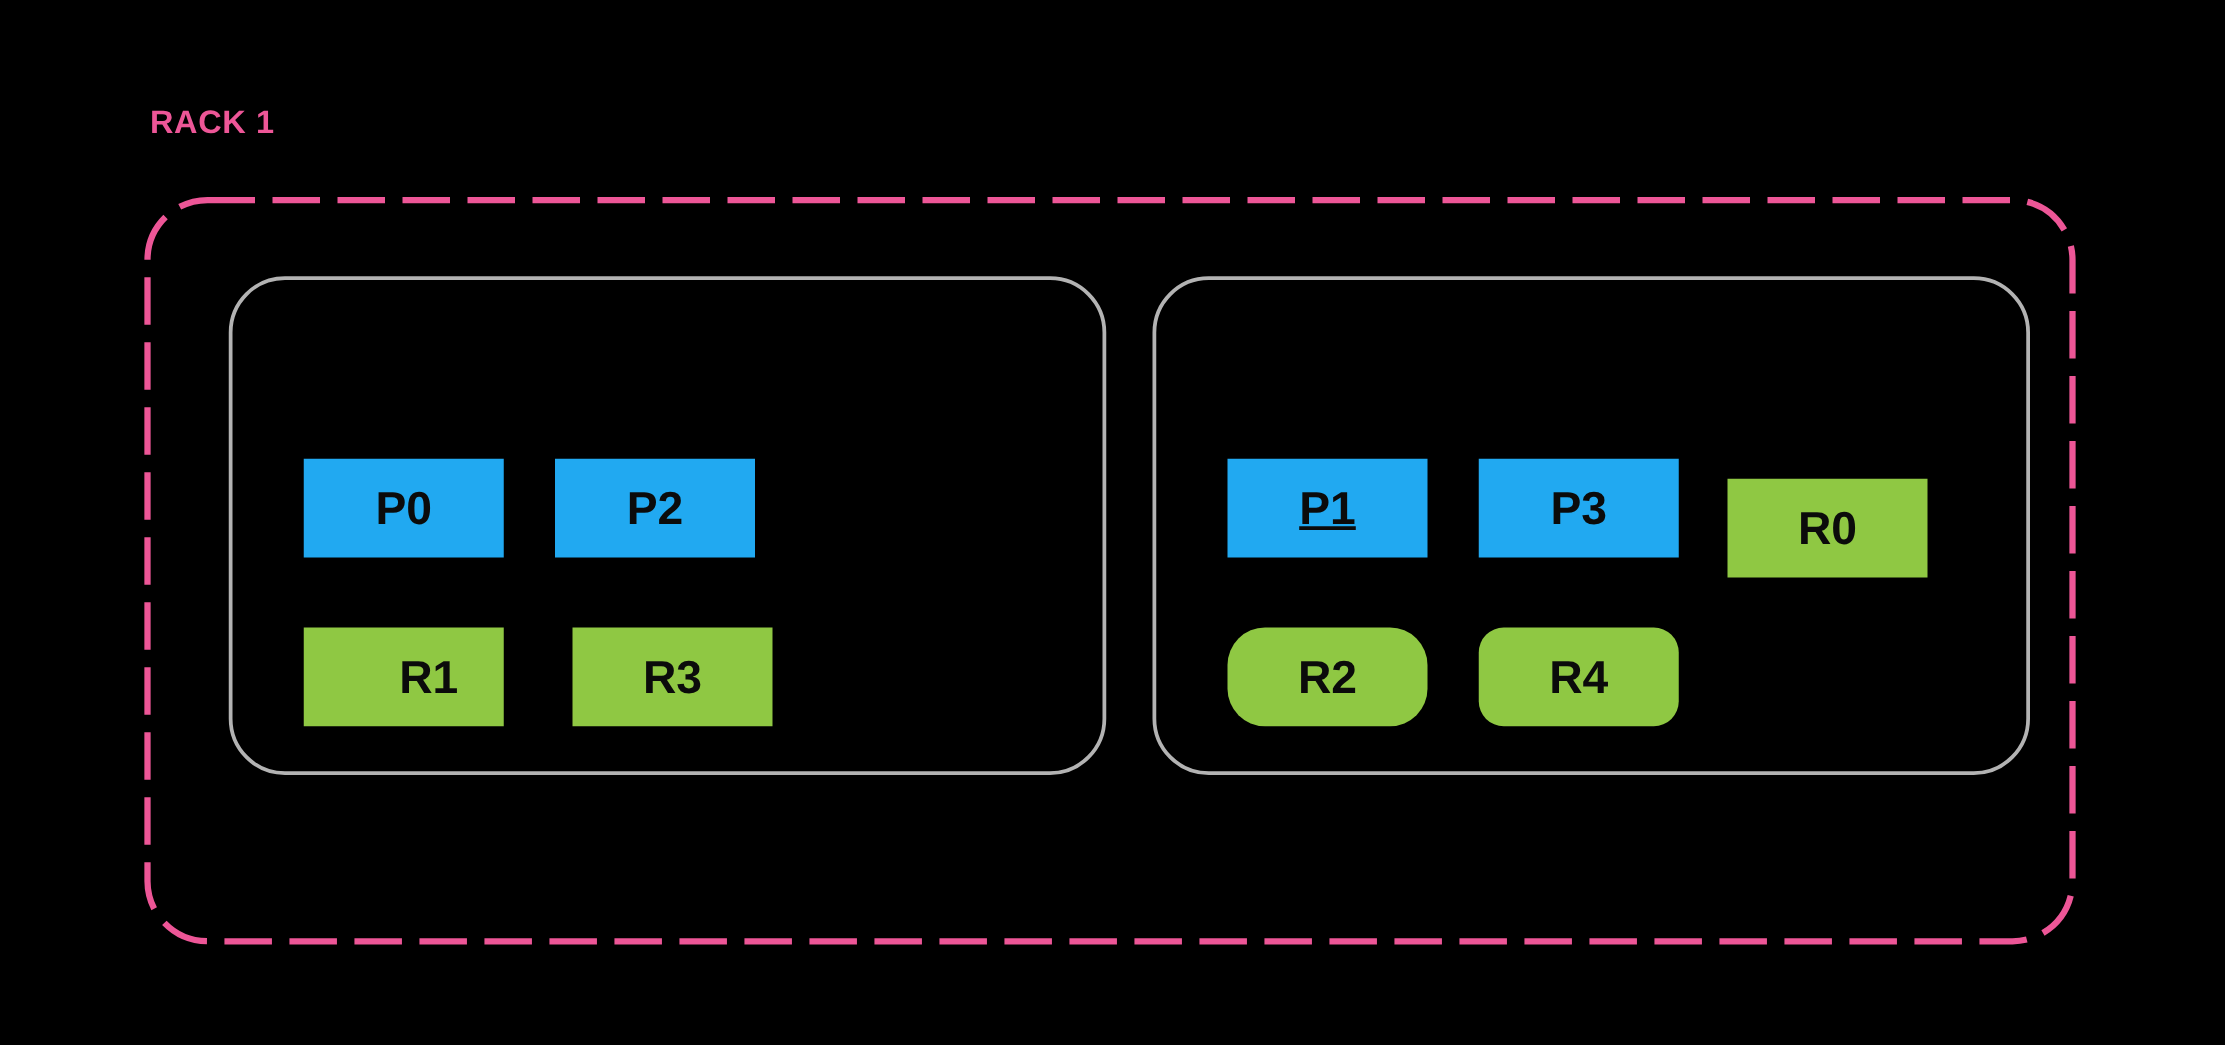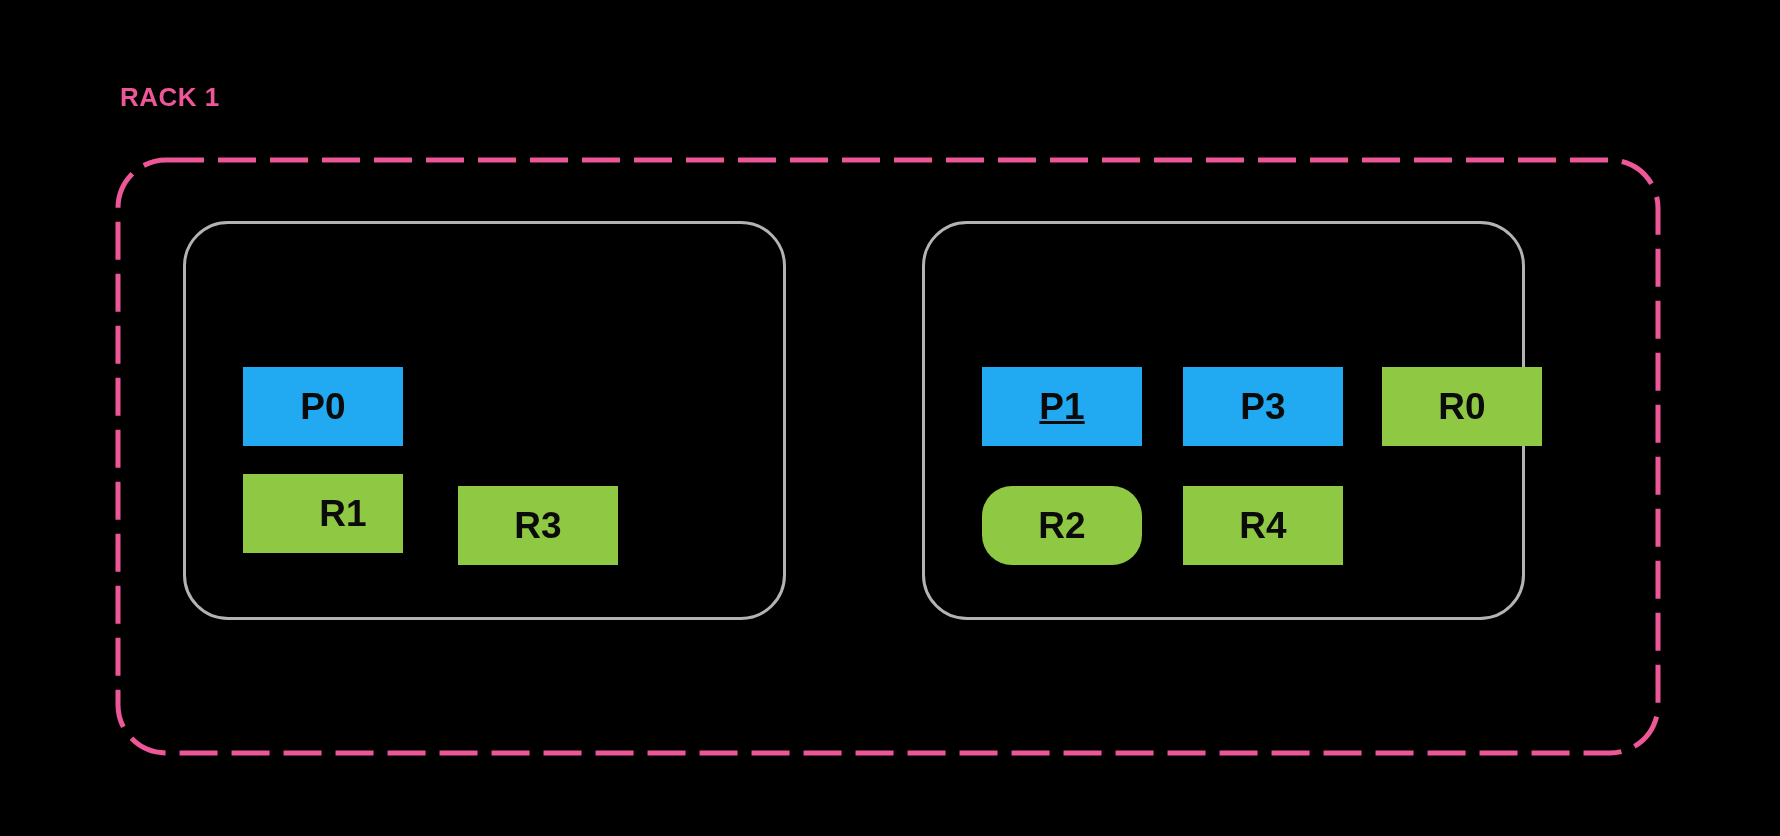--- a/index.html
+++ b/index.html
@@ -40,59 +40,60 @@
   }
   .rack-boundary-svg rect {
     fill: none;
     stroke: var(--rack-border);
     stroke-width: 5;
     stroke-dasharray: 38 14;
   }
   .node-box {
     position: absolute;
     top: 221px;
-    width: 603px; height: 399px;
+    width: 702px; height: 399px;
     border: 3px solid var(--node-border);
     border-radius: 45px;
     background: transparent;
   }
   .node-box.node-0 { left: 183px; }
   .node-box.node-1 { left: 922px; }
   .cell {
     position: absolute;
     width: 160px; height: 79px;
     display: flex;
     align-items: center;
     justify-content: center;
     font-size: 37px;
     font-weight: 700;
     color: var(--cell-text);
     user-select: none;
   }
   .cell.primary { background: var(--primary); }
-  .cell.replica { background: var(--replica); }
+  .cell.replica { background: var(--replica); margin-top: 16px; }
 </style>
 </head>
 <body>
 
 <div class="stage">
 
   <div class="rack-label">RACK 1</div>
 
   <svg class="rack-boundary-svg" viewBox="0 0 1780 836" xmlns="http://www.w3.org/2000/svg" aria-hidden="true">
     <rect x="118" y="160" width="1540" height="593" rx="48" ry="48" stroke="#ED5697"></rect>
   </svg>
 
   <div class="node-box node-0">
       <div class="cell primary" style="left: 57px; top: 143px;">P0</div>
-      <div class="cell replica" style="left: 57px; top: 250px; padding-left: 40px;">R1</div>
+      <div class="cell primary" style="left: 258px; top: 143px;">P2</div>
+      <div class="cell replica" style="left: 57px; top: 262px; padding-left: 40px;">R1</div>
       <div class="cell replica" style="left: 272px; top: 262px;">R3</div>
     </div>
 
   <div class="node-box node-1">
       <div class="cell primary" style="left: 57px; top: 143px; text-decoration: underline;">P1</div>
       <div class="cell primary" style="left: 258px; top: 143px;">P3</div>
       <div class="cell replica" style="left: 457px; top: 143px;">R0</div>
       <div class="cell replica" style="left: 57px; top: 262px; border-radius: 30px;">R2</div>
-      <div class="cell replica" style="left: 258px; top: 262px;">R4</div>
+      <div class="cell replica" style="left: 258px; top: 262px; border-radius: 20px;">R4</div>
     </div>
 
 </div>
 
 </body></html>

